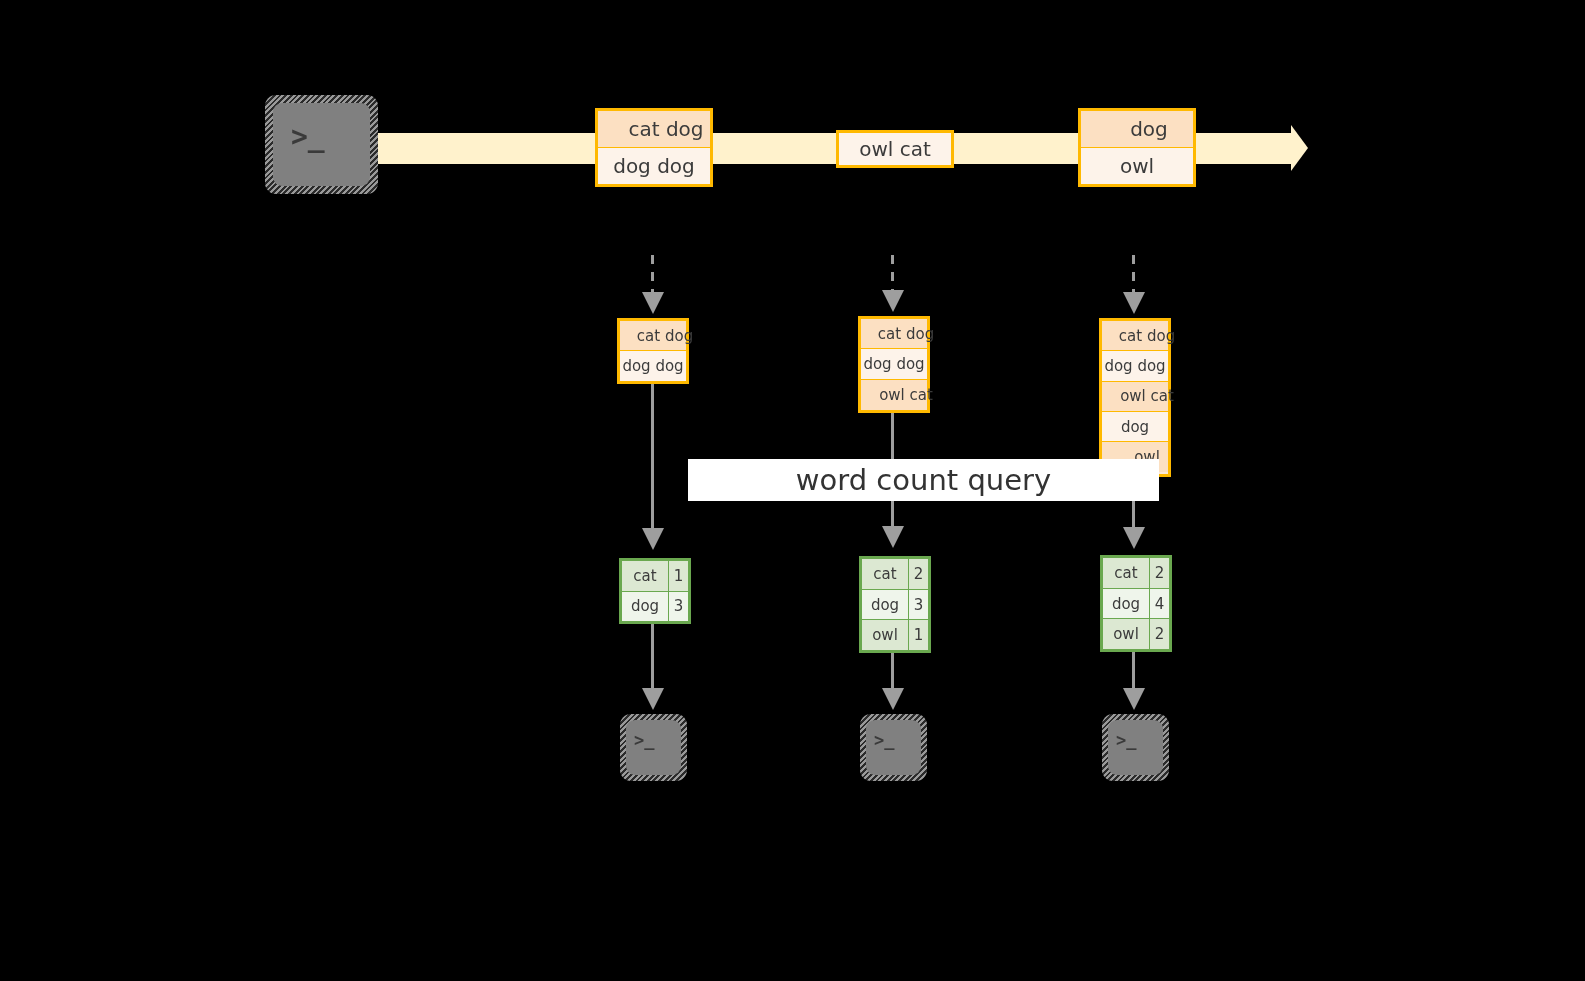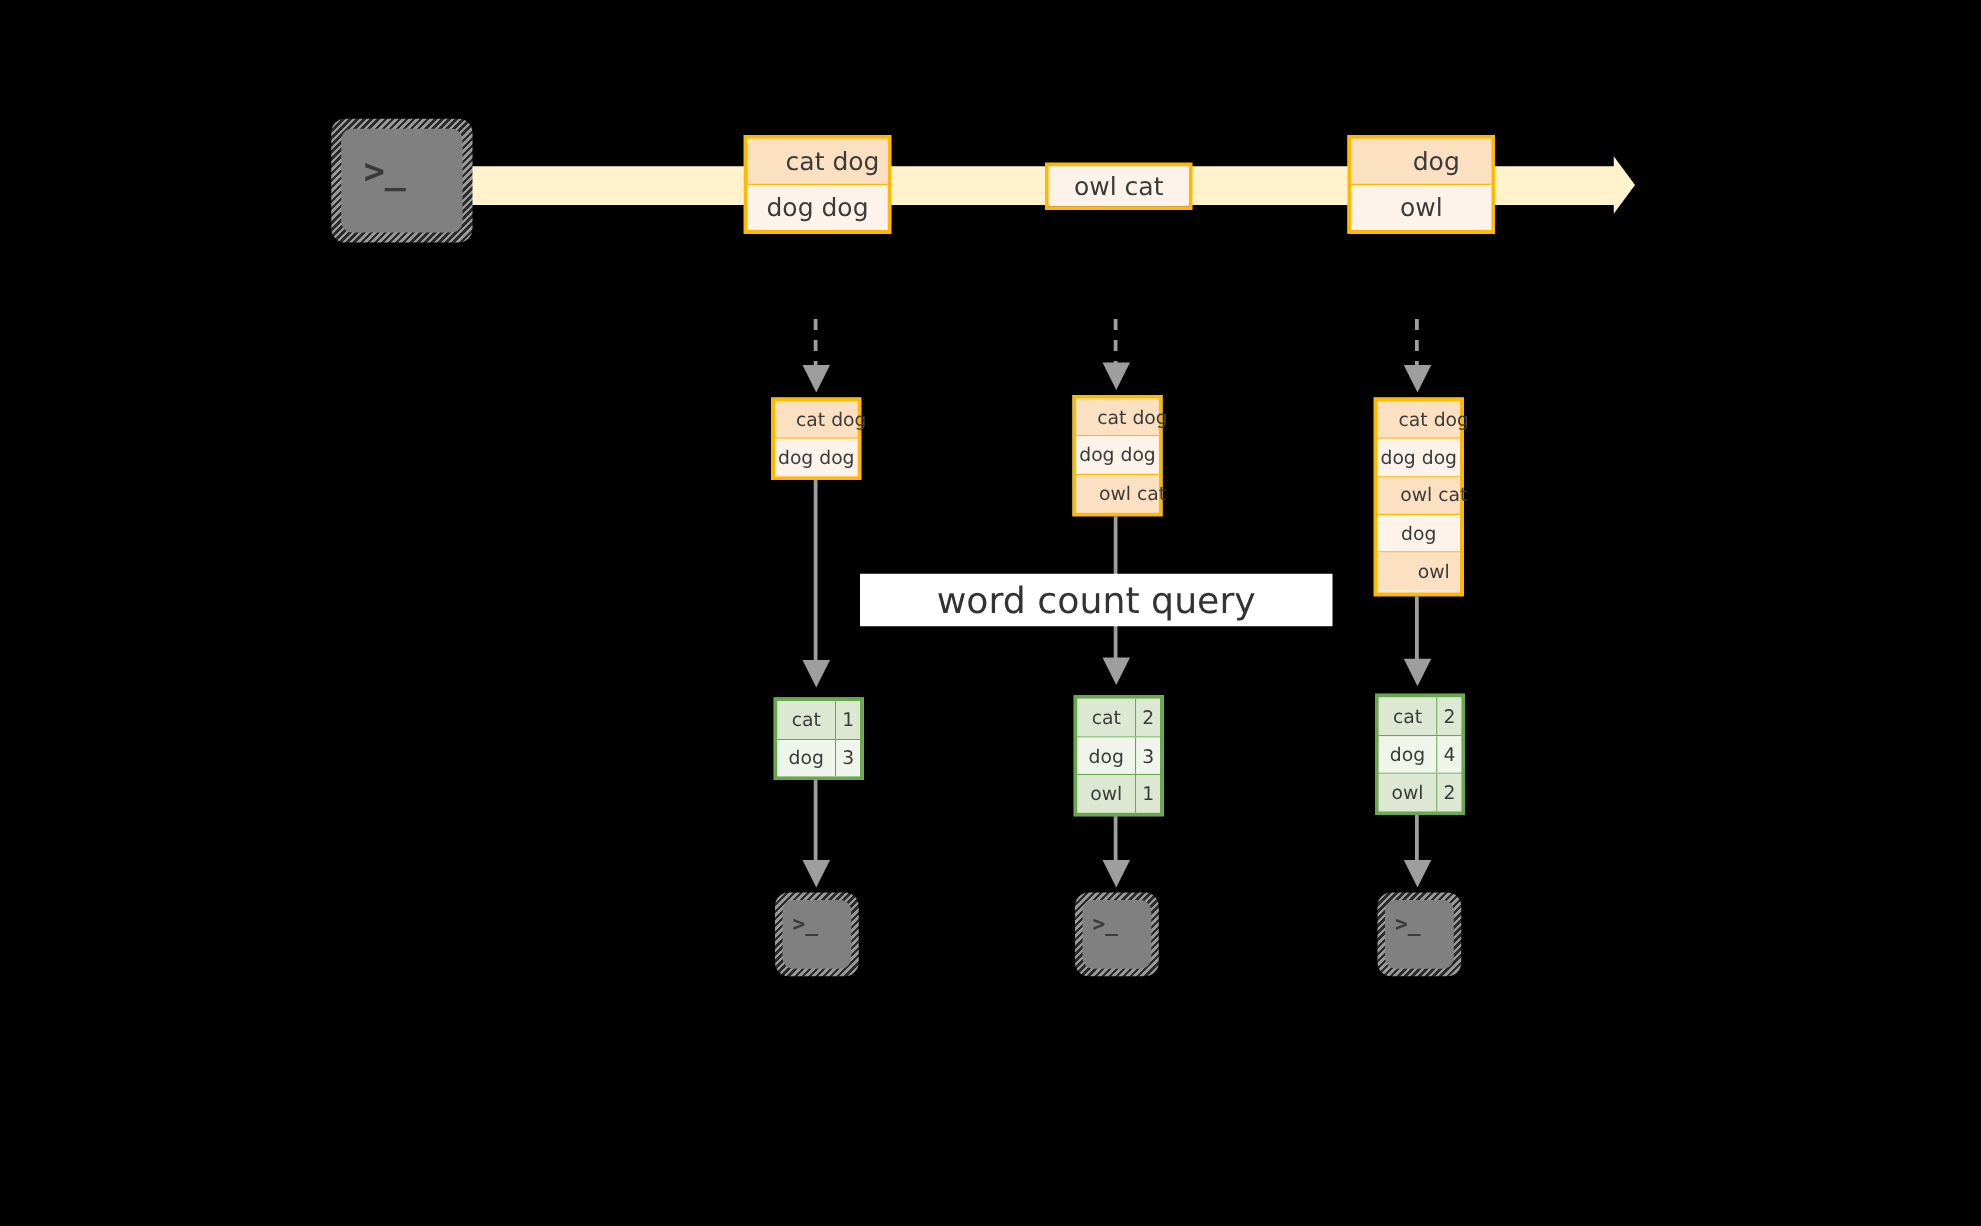--- a/index.html
+++ b/index.html
@@ -260,15 +260,15 @@
 
   <div class="abs conn-line" style="left:1132px; top:652px; height:40px;"></div>
   <div class="abs conn-head" style="left:1123px; top:688px;"></div>
 
   <div class="abs" style="left:1102px; top:714px; width:67px; height:67px;">
     <div class="terminal-hatch"></div>
     <div class="terminal-body" style="left:6px; top:6px; right:6px; bottom:6px;"></div>
     <div class="terminal-glyph" style="left:14px; top:18px; font-size:17px;">&gt;_</div>
   </div>
 
-  <div class="query-label" style="left:688px; top:459px; width:378px; height:42px; font-size:29px;">word count query</div>
+  <div class="query-label" style="left:688px; top:459px; width:471px; height:42px; font-size:29px;">word count query</div>
 
 </div>
 
 </body></html>

